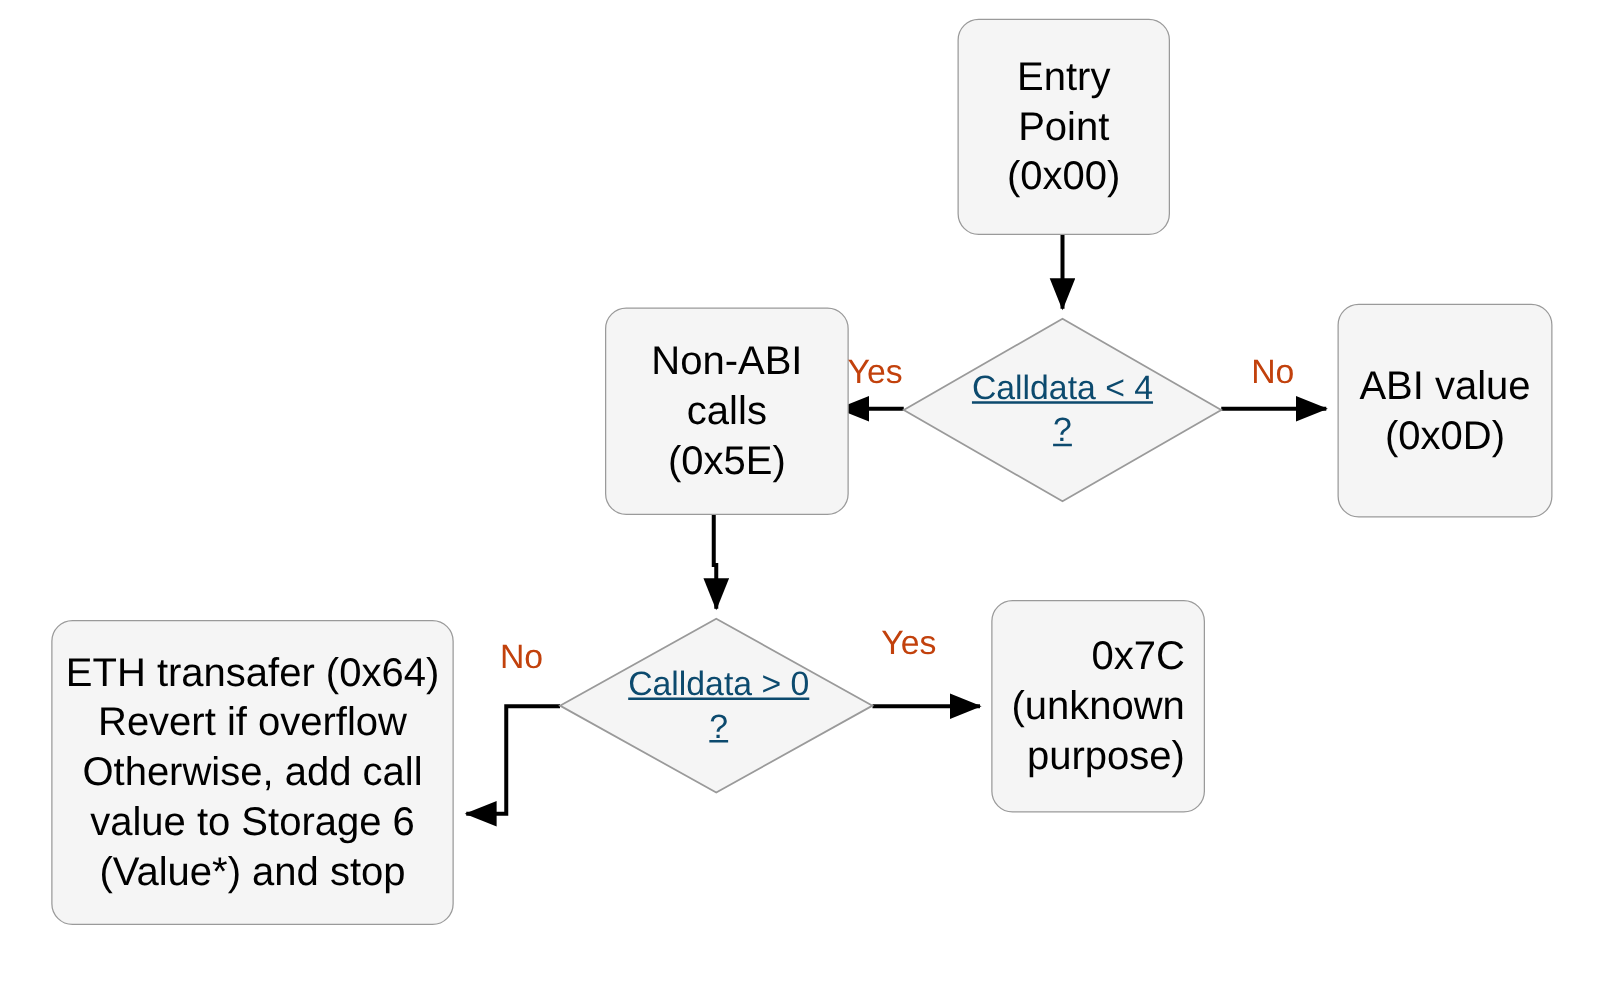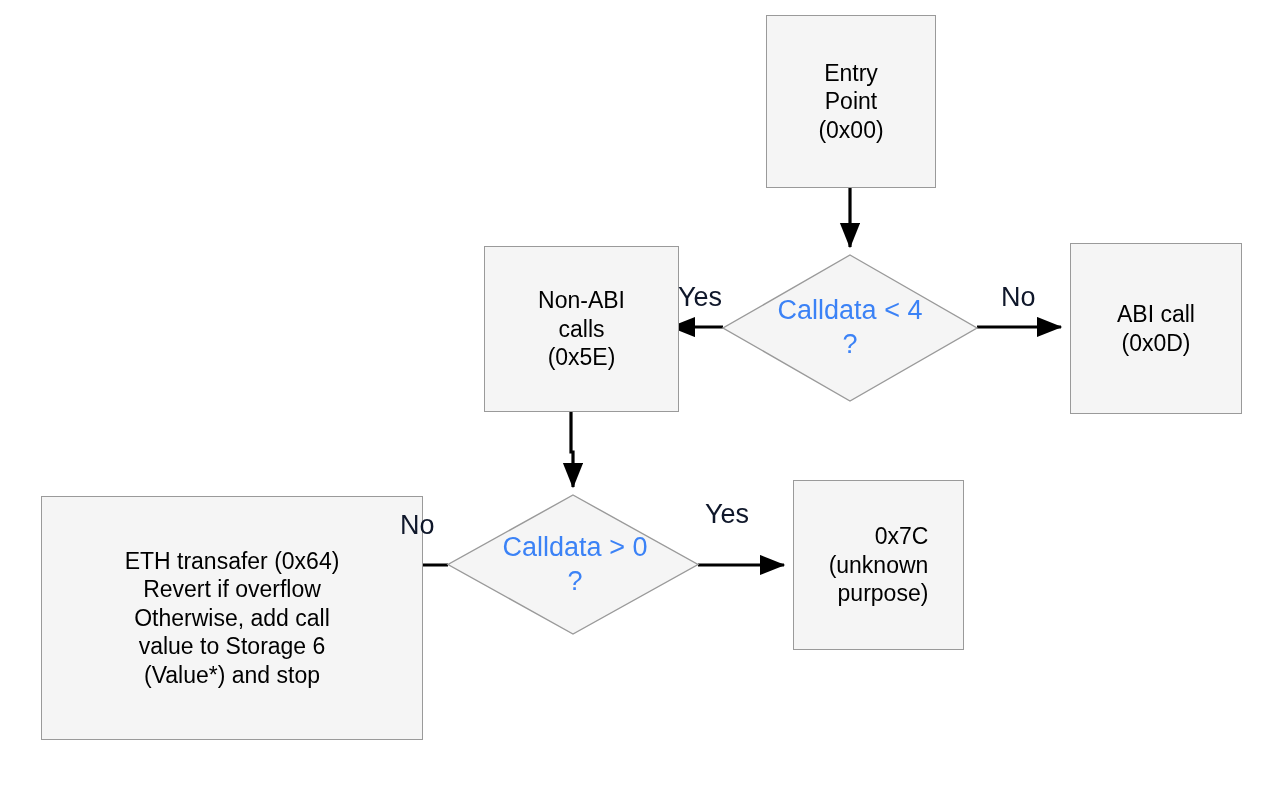--- a/index.html
+++ b/index.html
@@ -25,45 +25,47 @@
     height: 788px;
   }
   .node {
     position: absolute;
     box-sizing: border-box;
     display: flex;
     align-items: center;
     justify-content: center;
     text-align: center;
     color: #000000;
-    font-size: 23px;
+    font-size: 32px;
     line-height: 1.24;
     white-space: pre-line;
     z-index: 2;
+    border-radius: 17px;
   }
   .box {
     background: #f5f5f5;
     border: 1.4px solid #9a9a9a;
   }
   .diamond-label {
     position: absolute;
     display: flex;
     align-items: center;
     justify-content: center;
     text-align: center;
-    color: #3b82f6;
+    color: #0c4a6e;
     font-size: 27px;
     line-height: 1.24;
     white-space: pre-line;
     z-index: 2;
     pointer-events: none;
+    text-decoration: underline;
   }
   .edge-label {
     position: absolute;
-    color: #0f172a;
+    color: #c2410c;
     font-size: 27px;
     line-height: 1;
     white-space: nowrap;
     z-index: 3;
   }
 </style>
 </head>
 <body>
 
 <div id="canvas">
@@ -106,31 +108,31 @@
 (0x00)</span>
   </div>
 
   <div class="node box" style="left:484px; top:246px; width:195px; height:166px;">
     <span>Non-ABI
 calls
 (0x5E)</span>
   </div>
 
   <div class="node box" style="left:1070px; top:243px; width:172px; height:171px;">
-    <span>ABI call
+    <span>ABI value
 (0x0D)</span>
   </div>
 
   <div class="node box" style="left:793px; top:480px; width:171px; height:170px;text-align:right;">
     <span>0x7C
 (unknown
 purpose)</span>
   </div>
 
-  <div class="node box" style="left:41px; top:496px; width:382px; height:244px;">
+  <div class="node box" style="left:41px; top:496px; width:322px; height:244px;">
     <span>ETH transafer (0x64)
 Revert if overflow
 Otherwise, add call
 value to Storage 6
 (Value*) and stop</span>
   </div>
 
   <div class="diamond-label" style="left:740px; top:280px; width:220px; height:95px;">
     <span>Calldata &lt; 4
 ?</span>

